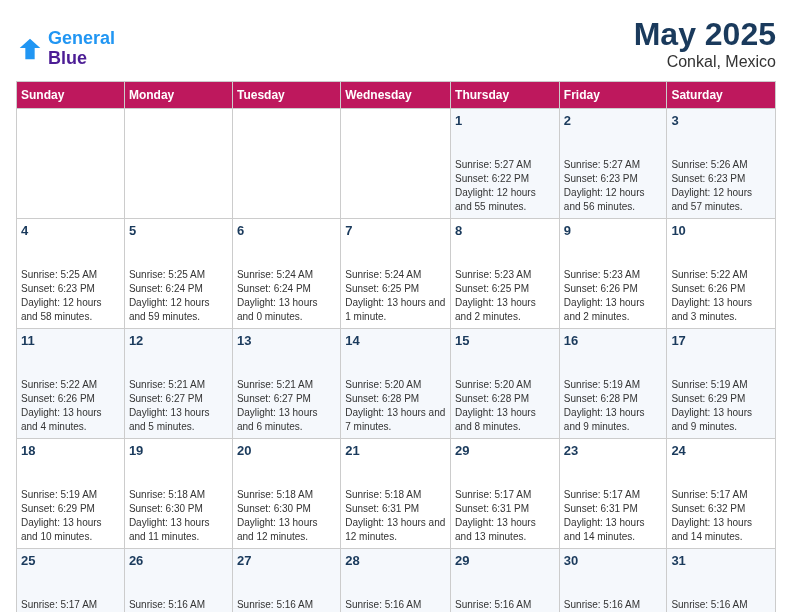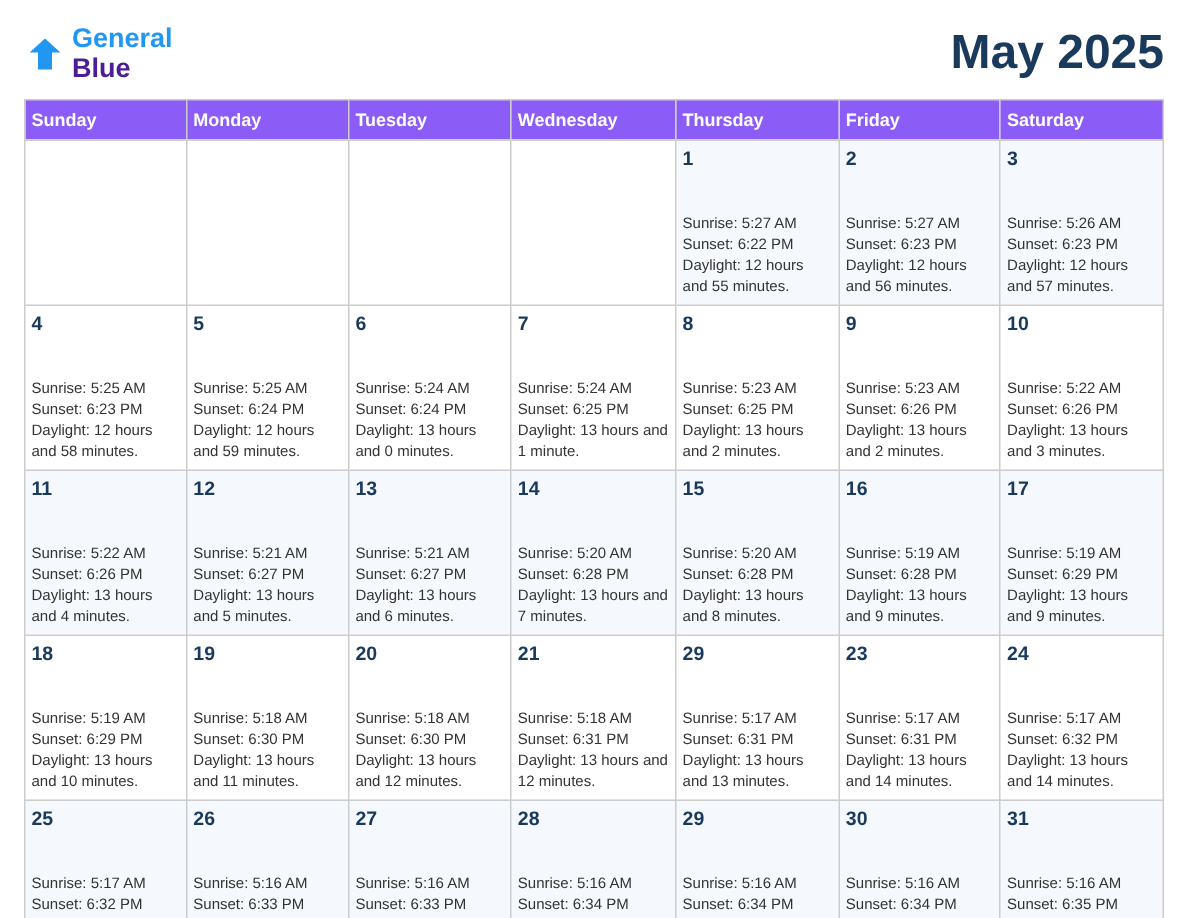--- a/index.html
+++ b/index.html
@@ -13,20 +13,21 @@
     .header {
       display: flex;
       justify-content: space-between;
       align-items: flex-start;
       margin-bottom: 10px;
     }
     .logo {
       display: flex;
       align-items: center;
       gap: 4px;
+      margin-top: 13px;
     }
     .logo-text {
       font-size: 18px;
       font-weight: bold;
       color: #1a3a5c;
       line-height: 1.1;
     }
     .logo-text span {
       color: #2196f3;
     }
@@ -45,21 +46,21 @@
     .location-title {
       font-size: 16px;
       color: #333;
     }
     table {
       width: 100%;
       border-collapse: collapse;
       font-size: 11px;
     }
     thead tr th {
-      background-color: #8b5cf6;
+      background-color: #be185d;
       color: #fff;
       padding: 6px 4px;
       text-align: left;
       font-size: 12px;
       font-weight: bold;
       border: 1px solid #ccc;
     }
     tbody tr td {
       border: 1px solid #ccc;
       vertical-align: top;
@@ -95,20 +96,21 @@
     <svg class="logo-icon" viewBox="0 0 30 30">
       <polygon points="15,4 26,14 20,14 20,26 10,26 10,14 4,14" fill="#2196f3"></polygon>
     </svg>
     <div class="logo-text">
       <div><span>General</span></div>
       <div><span style="color:#4c1d95">Blue</span></div>
     </div>
   </div>
   <div class="title-block">
     <div class="month-title">May 2025</div>
+    <div class="location-title">Conkal, Mexico</div>
   </div>
 </div>
 
 <table>
   <thead>
     <tr>
       <th>Sunday</th>
       <th>Monday</th>
       <th>Tuesday</th>
       <th>Wednesday</th>

